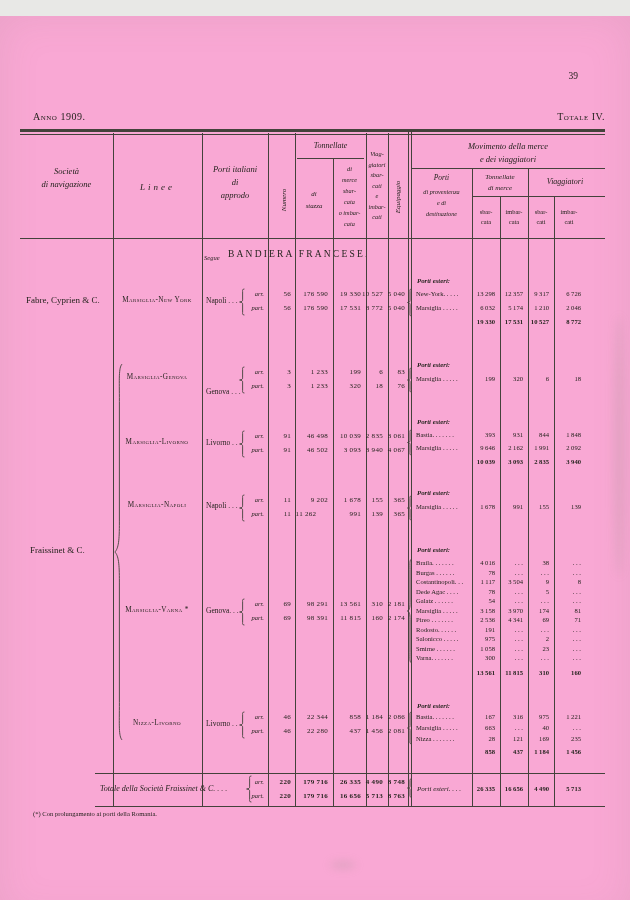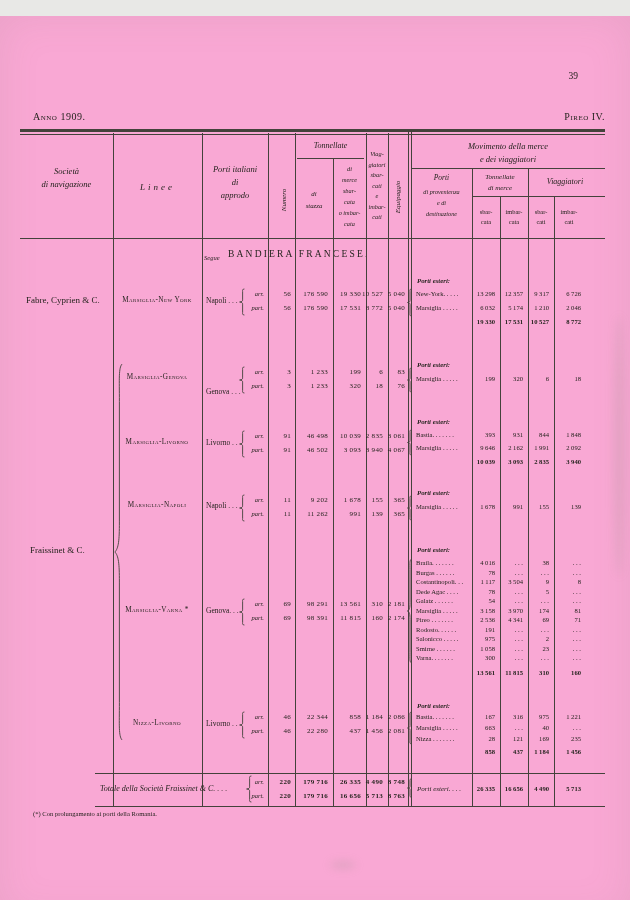--- a/index.html
+++ b/index.html
@@ -53,21 +53,21 @@
   .tot-label{font-size:8px;font-style:italic;white-space:nowrap;}
   .rule{background:#44423b;}
   .smudge{border-radius:50%;filter:blur(4px);}
 </style>
 </head>
 <body>
 
 <div class="page">
   <div class="abs pageno">39</div>
   <div class="abs anno">Anno 1909.</div>
-  <div class="abs tavola">Pireo IV.</div>
+  <div class="abs tavola">Totale IV.</div>
 
   <div id="table">
 
     <div class="abs ctr it pre h-societa">Società
 di navigazione</div>
     <div class="abs ctr it h-linee">Linee</div>
     <div class="abs ctr it pre h-porti">Porti italiani
 di
 approdo</div>
     <div class="abs ctr it vtext h-numero">Numero</div>
@@ -233,21 +233,21 @@
         <div class="abs linea" style="left: 114px; top: 485px; width: 86px;">Marsiglia-Napoli</div>
         <div class="abs porto" style="left: 206px; top: 485px;">Napoli . . .</div>
         <svg viewBox="0 0 10 100" preserveAspectRatio="none" style="position: absolute; left: 239px; top: 479px; width: 6px; height: 26px; overflow: visible;">
           <path d="M9 0 C5 1 6 4 6 10 L6 42 C6 47 5 49 1 50 C5 51 6 53 6 58 L6 90 C6 96 5 99 9 100" fill="none" stroke="#44423b" stroke-width="0.9" vector-effect="non-scaling-stroke"></path>
         </svg>
         <div class="abs rp" style="left: 246px; top: 480px; width: 18px;">arr.</div>
         <div class="abs rp" style="left: 244px; top: 494px; width: 20px;">part.</div>
         <div class="abs num" style="left: 247px; top: 480px; width: 44px;">11</div>
         <div class="abs num" style="left: 247px; top: 494px; width: 44px;">11</div>
         <div class="abs num" style="left: 284px; top: 480px; width: 44px;">9 202</div>
-        <div class="abs num" style="left: 284px; top: 494px; width: 44px;">11 262</div>
+        <div class="abs num" style="left: 284px; top: 494px; width: 44px; text-align: center;">11 262</div>
         <div class="abs num" style="left: 317px; top: 480px; width: 44px;">1 678</div>
         <div class="abs num" style="left: 317px; top: 494px; width: 44px;">991</div>
         <div class="abs num" style="left: 339px; top: 480px; width: 44px;">155</div>
         <div class="abs num" style="left: 339px; top: 494px; width: 44px;">139</div>
         <div class="abs num" style="left: 361px; top: 480px; width: 44px;">365</div>
         <div class="abs num" style="left: 361px; top: 494px; width: 44px;">365</div>
         <div class="abs est-label" style="left: 417px; top: 473px;">Porti esteri:</div>
         <svg viewBox="0 0 10 100" preserveAspectRatio="none" style="position: absolute; left: 407px; top: 480px; width: 5px; height: 24px; overflow: visible;">
           <path d="M9 0 C5 1 6 4 6 10 L6 42 C6 47 5 49 1 50 C5 51 6 53 6 58 L6 90 C6 96 5 99 9 100" fill="none" stroke="#44423b" stroke-width="0.9" vector-effect="non-scaling-stroke"></path>
         </svg>

